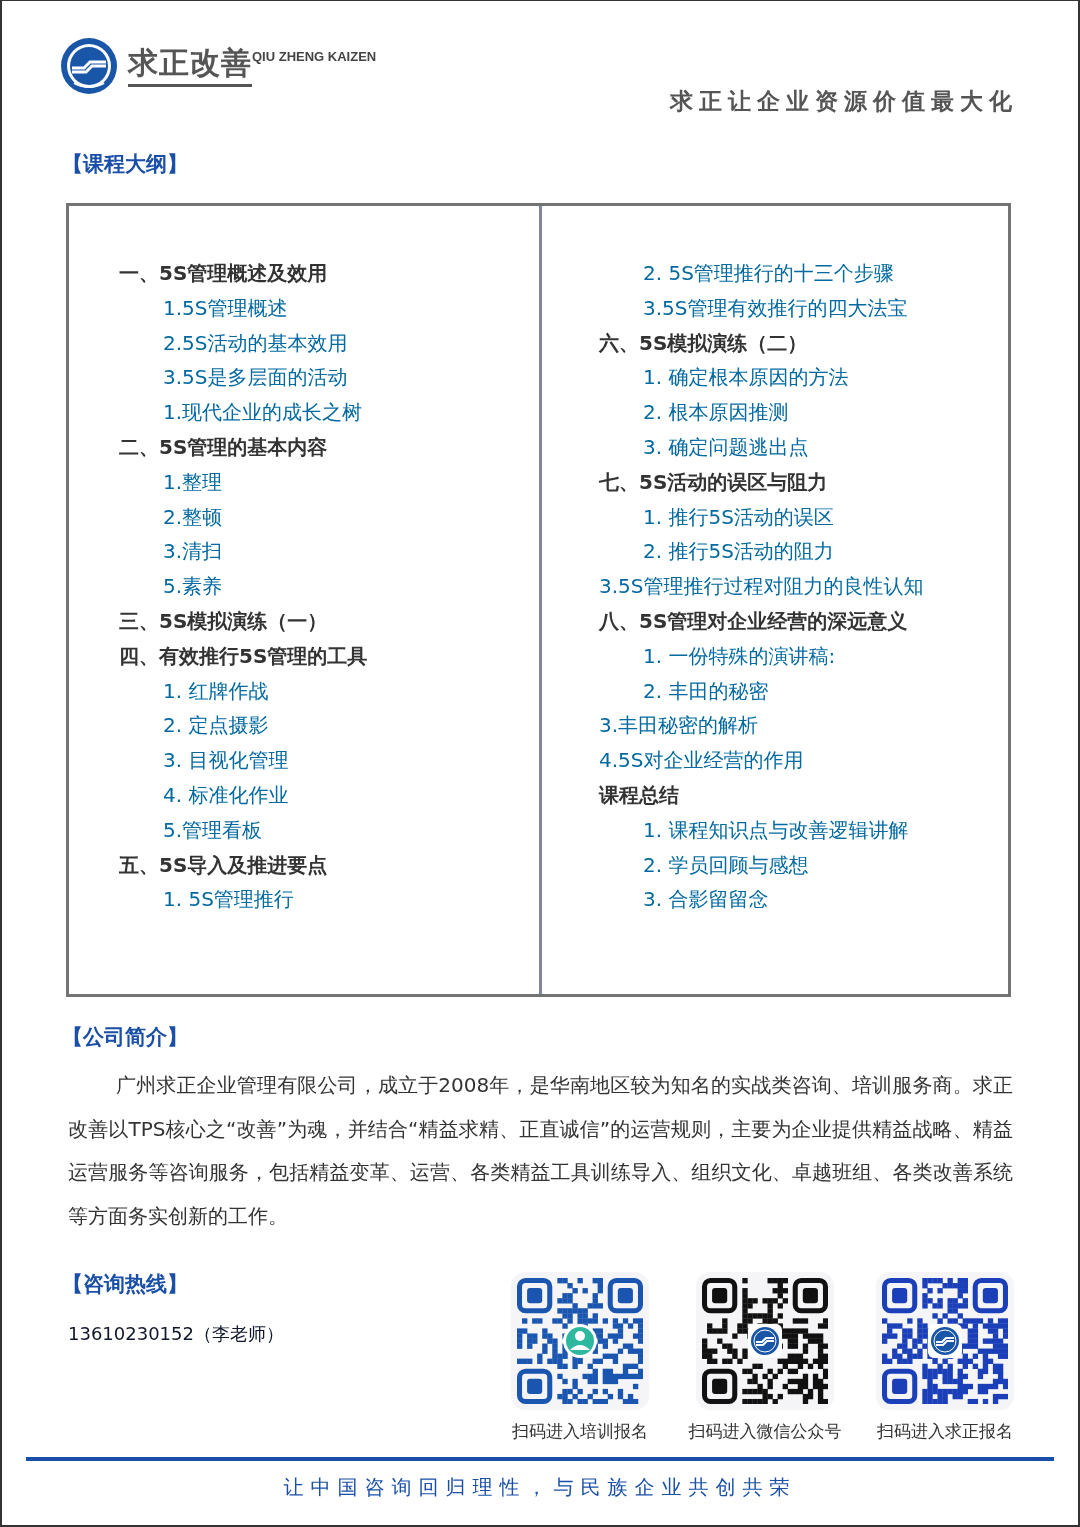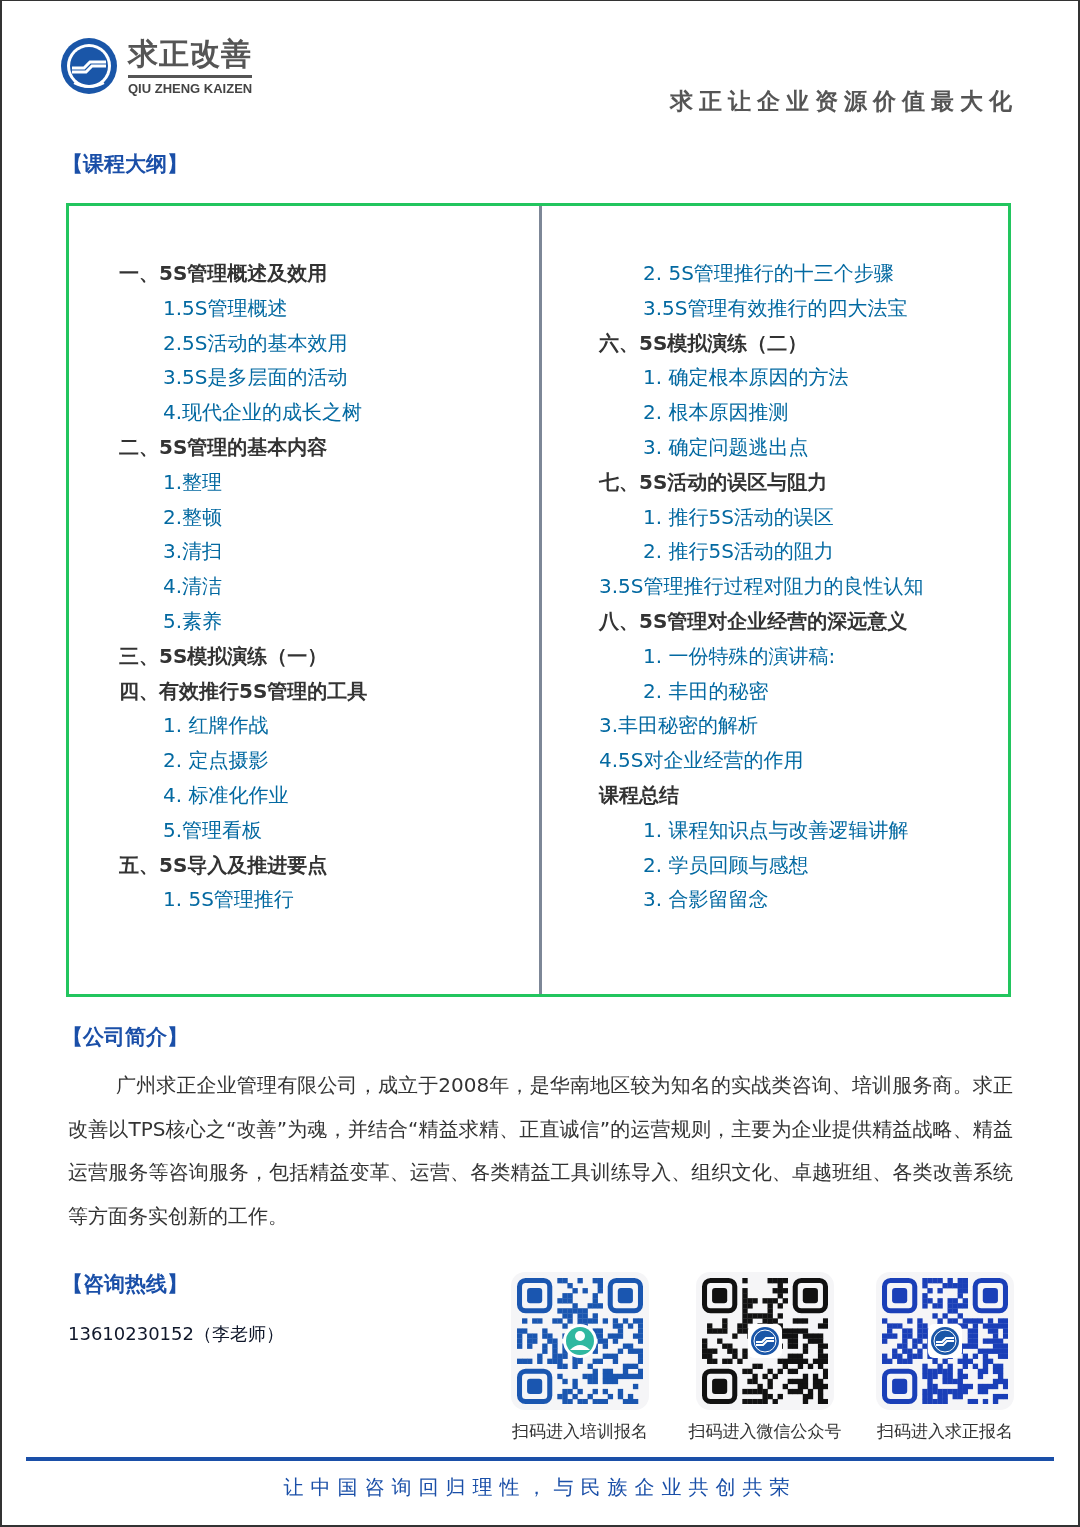--- a/index.html
+++ b/index.html
@@ -11,42 +11,42 @@
       overflow: hidden;
     }
     .page-frame {
       position: absolute; left: 0; top: 0; width: 1080px; height: 1527px;
       border: 2px solid #333333; border-top-width: 1px;
       pointer-events: none;
     }
     
     .header { position: absolute; left: 60px; top: 34px; height: 64px; display: flex; align-items: center; }
     .logo-emblem { width: 58px; height: 58px; }
-    .logo-text { margin-left: 10px; display: flex; flex-direction: column; }
+    .logo-text { margin-left: 10px; display: flex; flex-direction: row; }
     .logo-cn {
       font-size: 30px; font-weight: bold; color: #555555; letter-spacing: 1px;
       line-height: 34px; padding-bottom: 4px; border-bottom: 3px solid #555555;
     }
     .logo-en {
       font-family: "Liberation Sans", sans-serif;
       font-size: 13px; font-weight: bold; color: #444444; margin-top: 3px; letter-spacing: 0px;
     }
     .slogan-top {
       position: absolute; right: 62px; top: 52px;
       font-size: 23px; color: #555555; letter-spacing: 6px; font-weight: bold; margin-top: 34px;
     }
     
     .section-title {
       position: absolute; left: 62px;
       font-size: 21px; font-weight: bold; color: #1a4fa8; text-align: right;
     }
     
     .outline-box {
       position: absolute; left: 66px; top: 203px; width: 945px; height: 794px;
-      border: 3px solid #22c55e;
+      border: 3px solid #737373;
     }
     .outline-divider {
       position: absolute; left: 470px; top: 0; width: 3px; height: 100%;
       background: #7d8797;
     }
     .col { position: absolute; top: 50px; }
     .col-left { left: 50px; }
     .col-right { left: 530px; }
     .ol-item { font-size: 20px; line-height: 34.8px; height: 34.8px; color: #0369a1; white-space: nowrap; }
     .ol-item.heading { font-weight: bold; color: #333333; }
@@ -103,31 +103,31 @@
 <div class="slogan-top">求正让企业资源价值最大化</div>
 
 <div class="section-title" style="top:150px;">【课程大纲】</div>
 <div class="outline-box">
   <div class="outline-divider"></div>
   <div class="col col-left" id="col-left">
       <div class="ol-item heading">一、5S管理概述及效用</div>
       <div class="ol-item sub">1.5S管理概述</div>
       <div class="ol-item sub">2.5S活动的基本效用</div>
       <div class="ol-item sub">3.5S是多层面的活动</div>
-      <div class="ol-item sub">4.现代企业的成长之树</div>
+      <div class="ol-item sub">1.现代企业的成长之树</div>
       <div class="ol-item heading">二、5S管理的基本内容</div>
       <div class="ol-item sub">1.整理</div>
       <div class="ol-item sub">2.整顿</div>
       <div class="ol-item sub">3.清扫</div>
-      <div class="ol-item sub">4.清洁</div>
       <div class="ol-item sub">5.素养</div>
       <div class="ol-item heading">三、5S模拟演练（一）</div>
       <div class="ol-item heading">四、有效推行5S管理的工具</div>
       <div class="ol-item sub">1. 红牌作战</div>
       <div class="ol-item sub">2. 定点摄影</div>
+      <div class="ol-item sub">3. 目视化管理</div>
       <div class="ol-item sub">4. 标准化作业</div>
       <div class="ol-item sub">5.管理看板</div>
       <div class="ol-item heading">五、5S导入及推进要点</div>
       <div class="ol-item sub">1. 5S管理推行</div>
     </div>
   <div class="col col-right" id="col-right">
       <div class="ol-item sub">2. 5S管理推行的十三个步骤</div>
       <div class="ol-item sub">3.5S管理有效推行的四大法宝</div>
       <div class="ol-item heading">六、5S模拟演练（二）</div>
       <div class="ol-item sub">1. 确定根本原因的方法</div>

